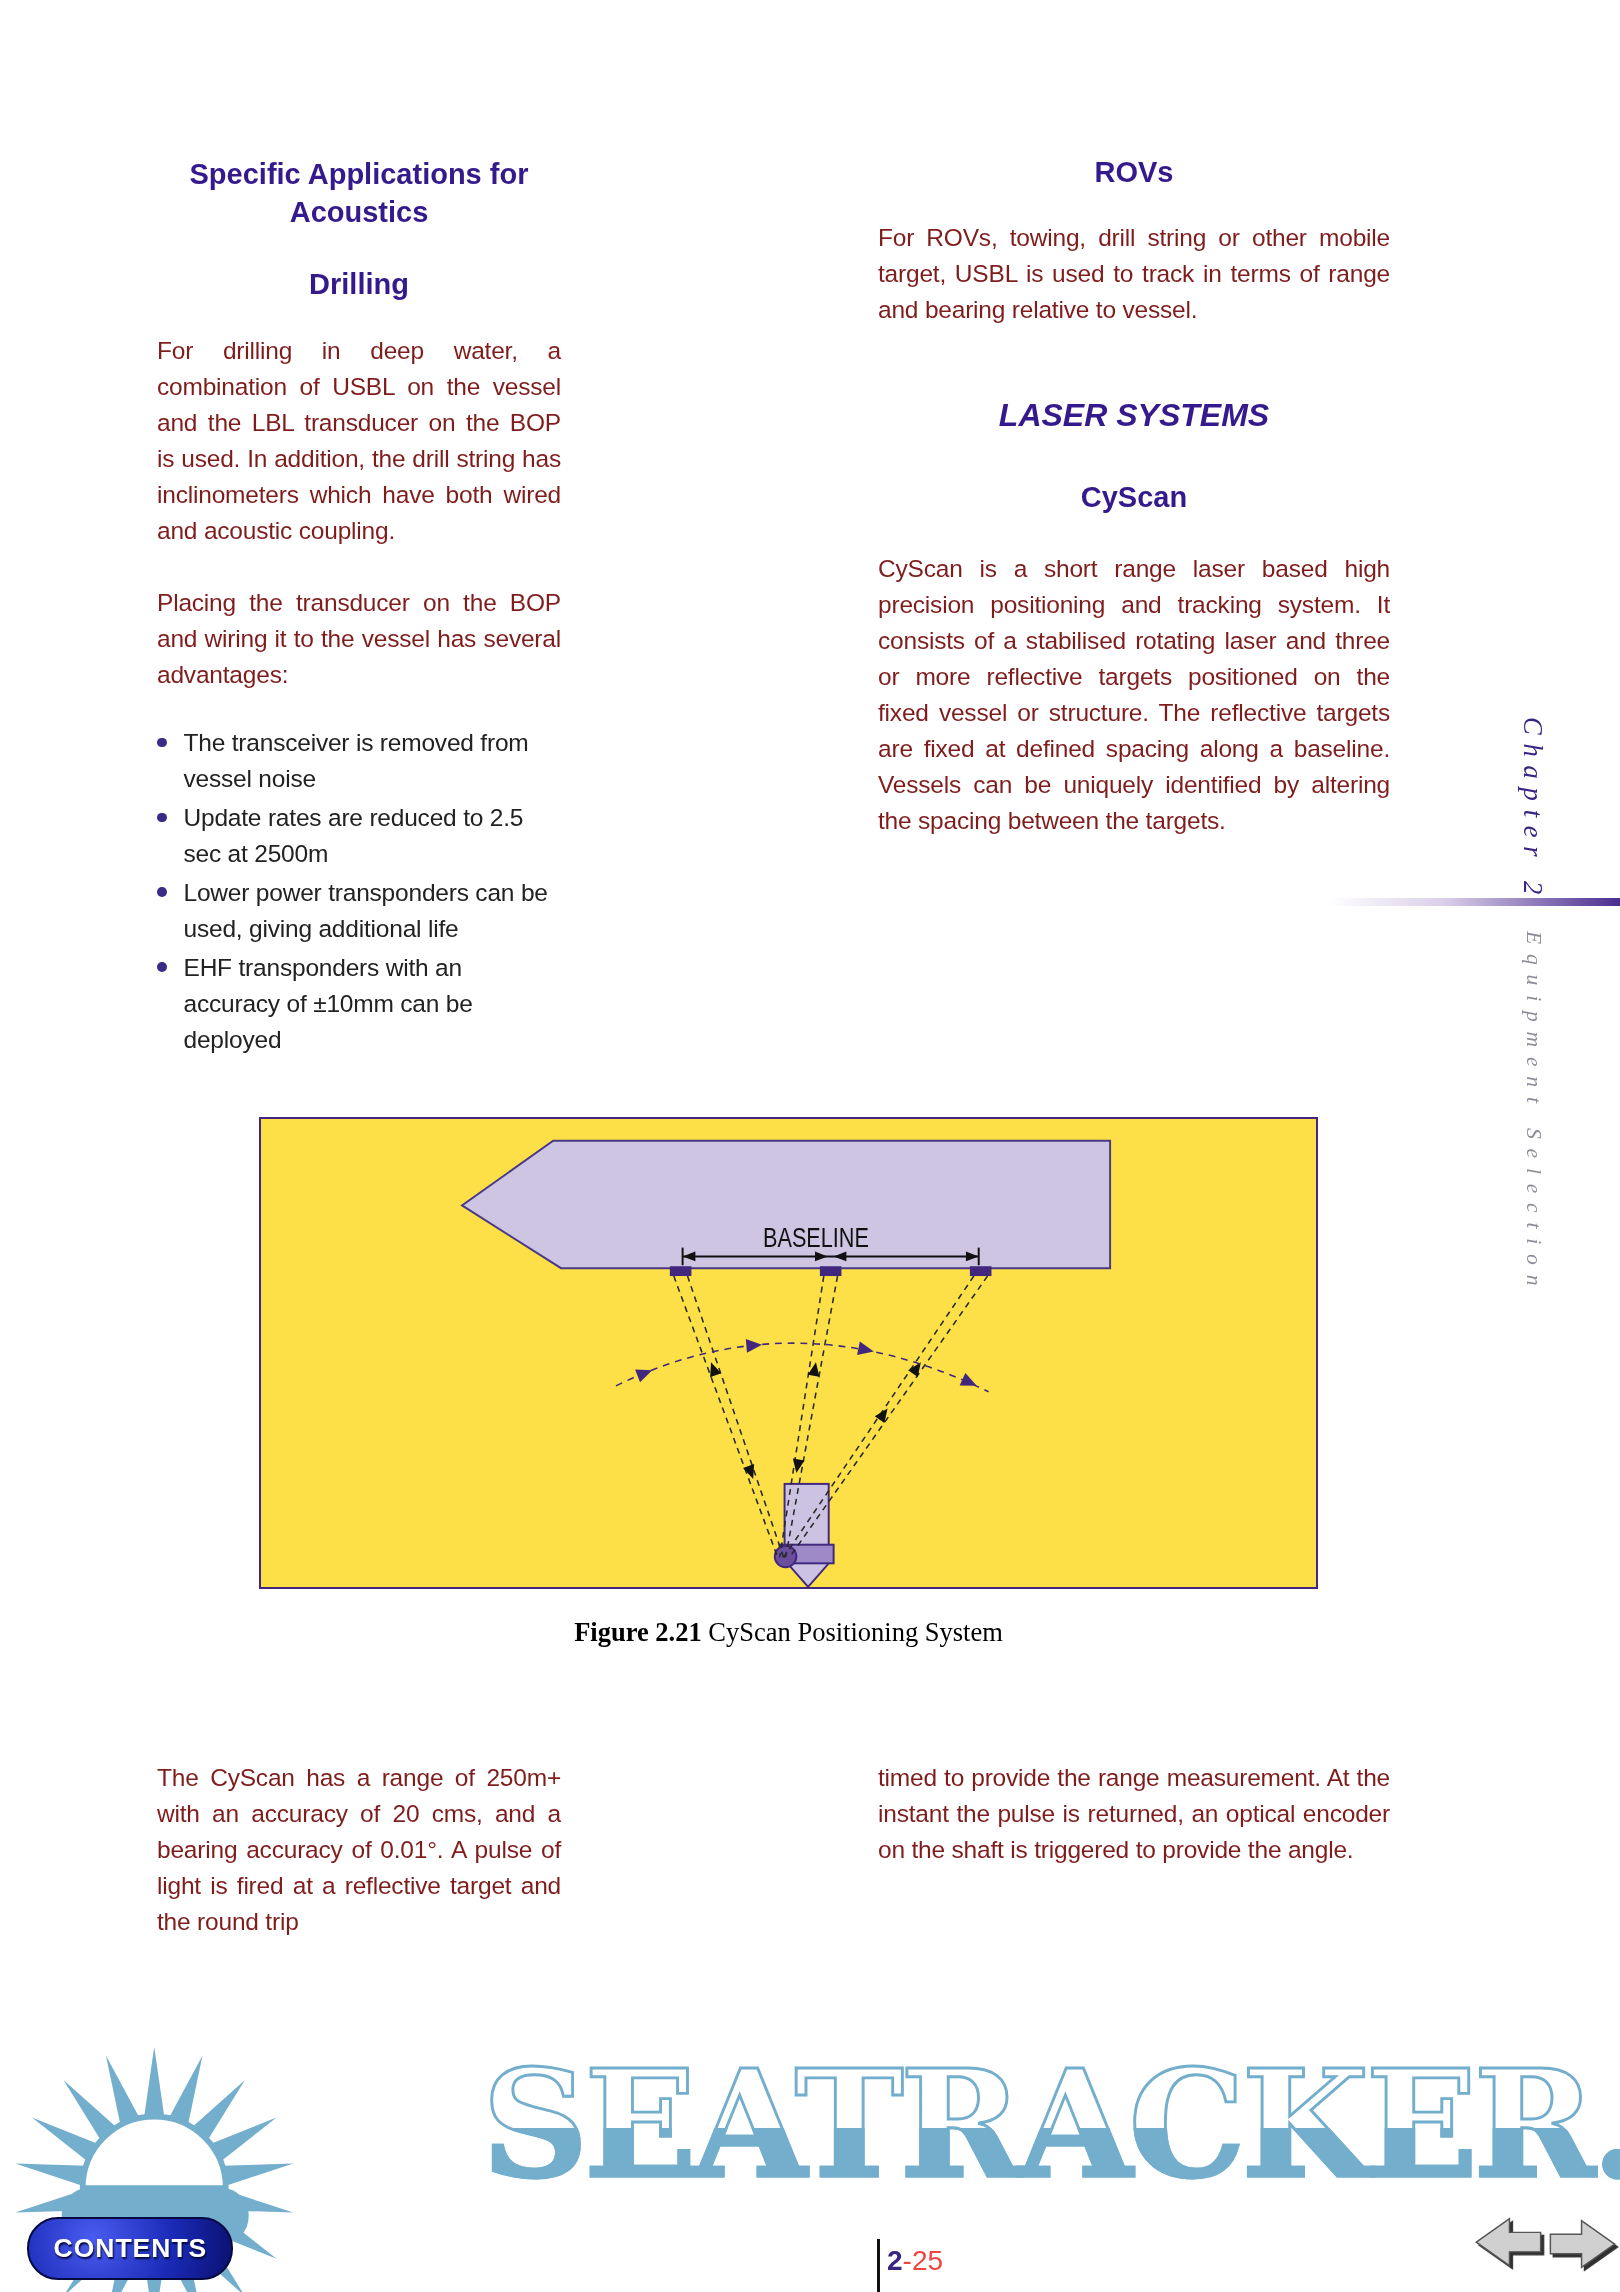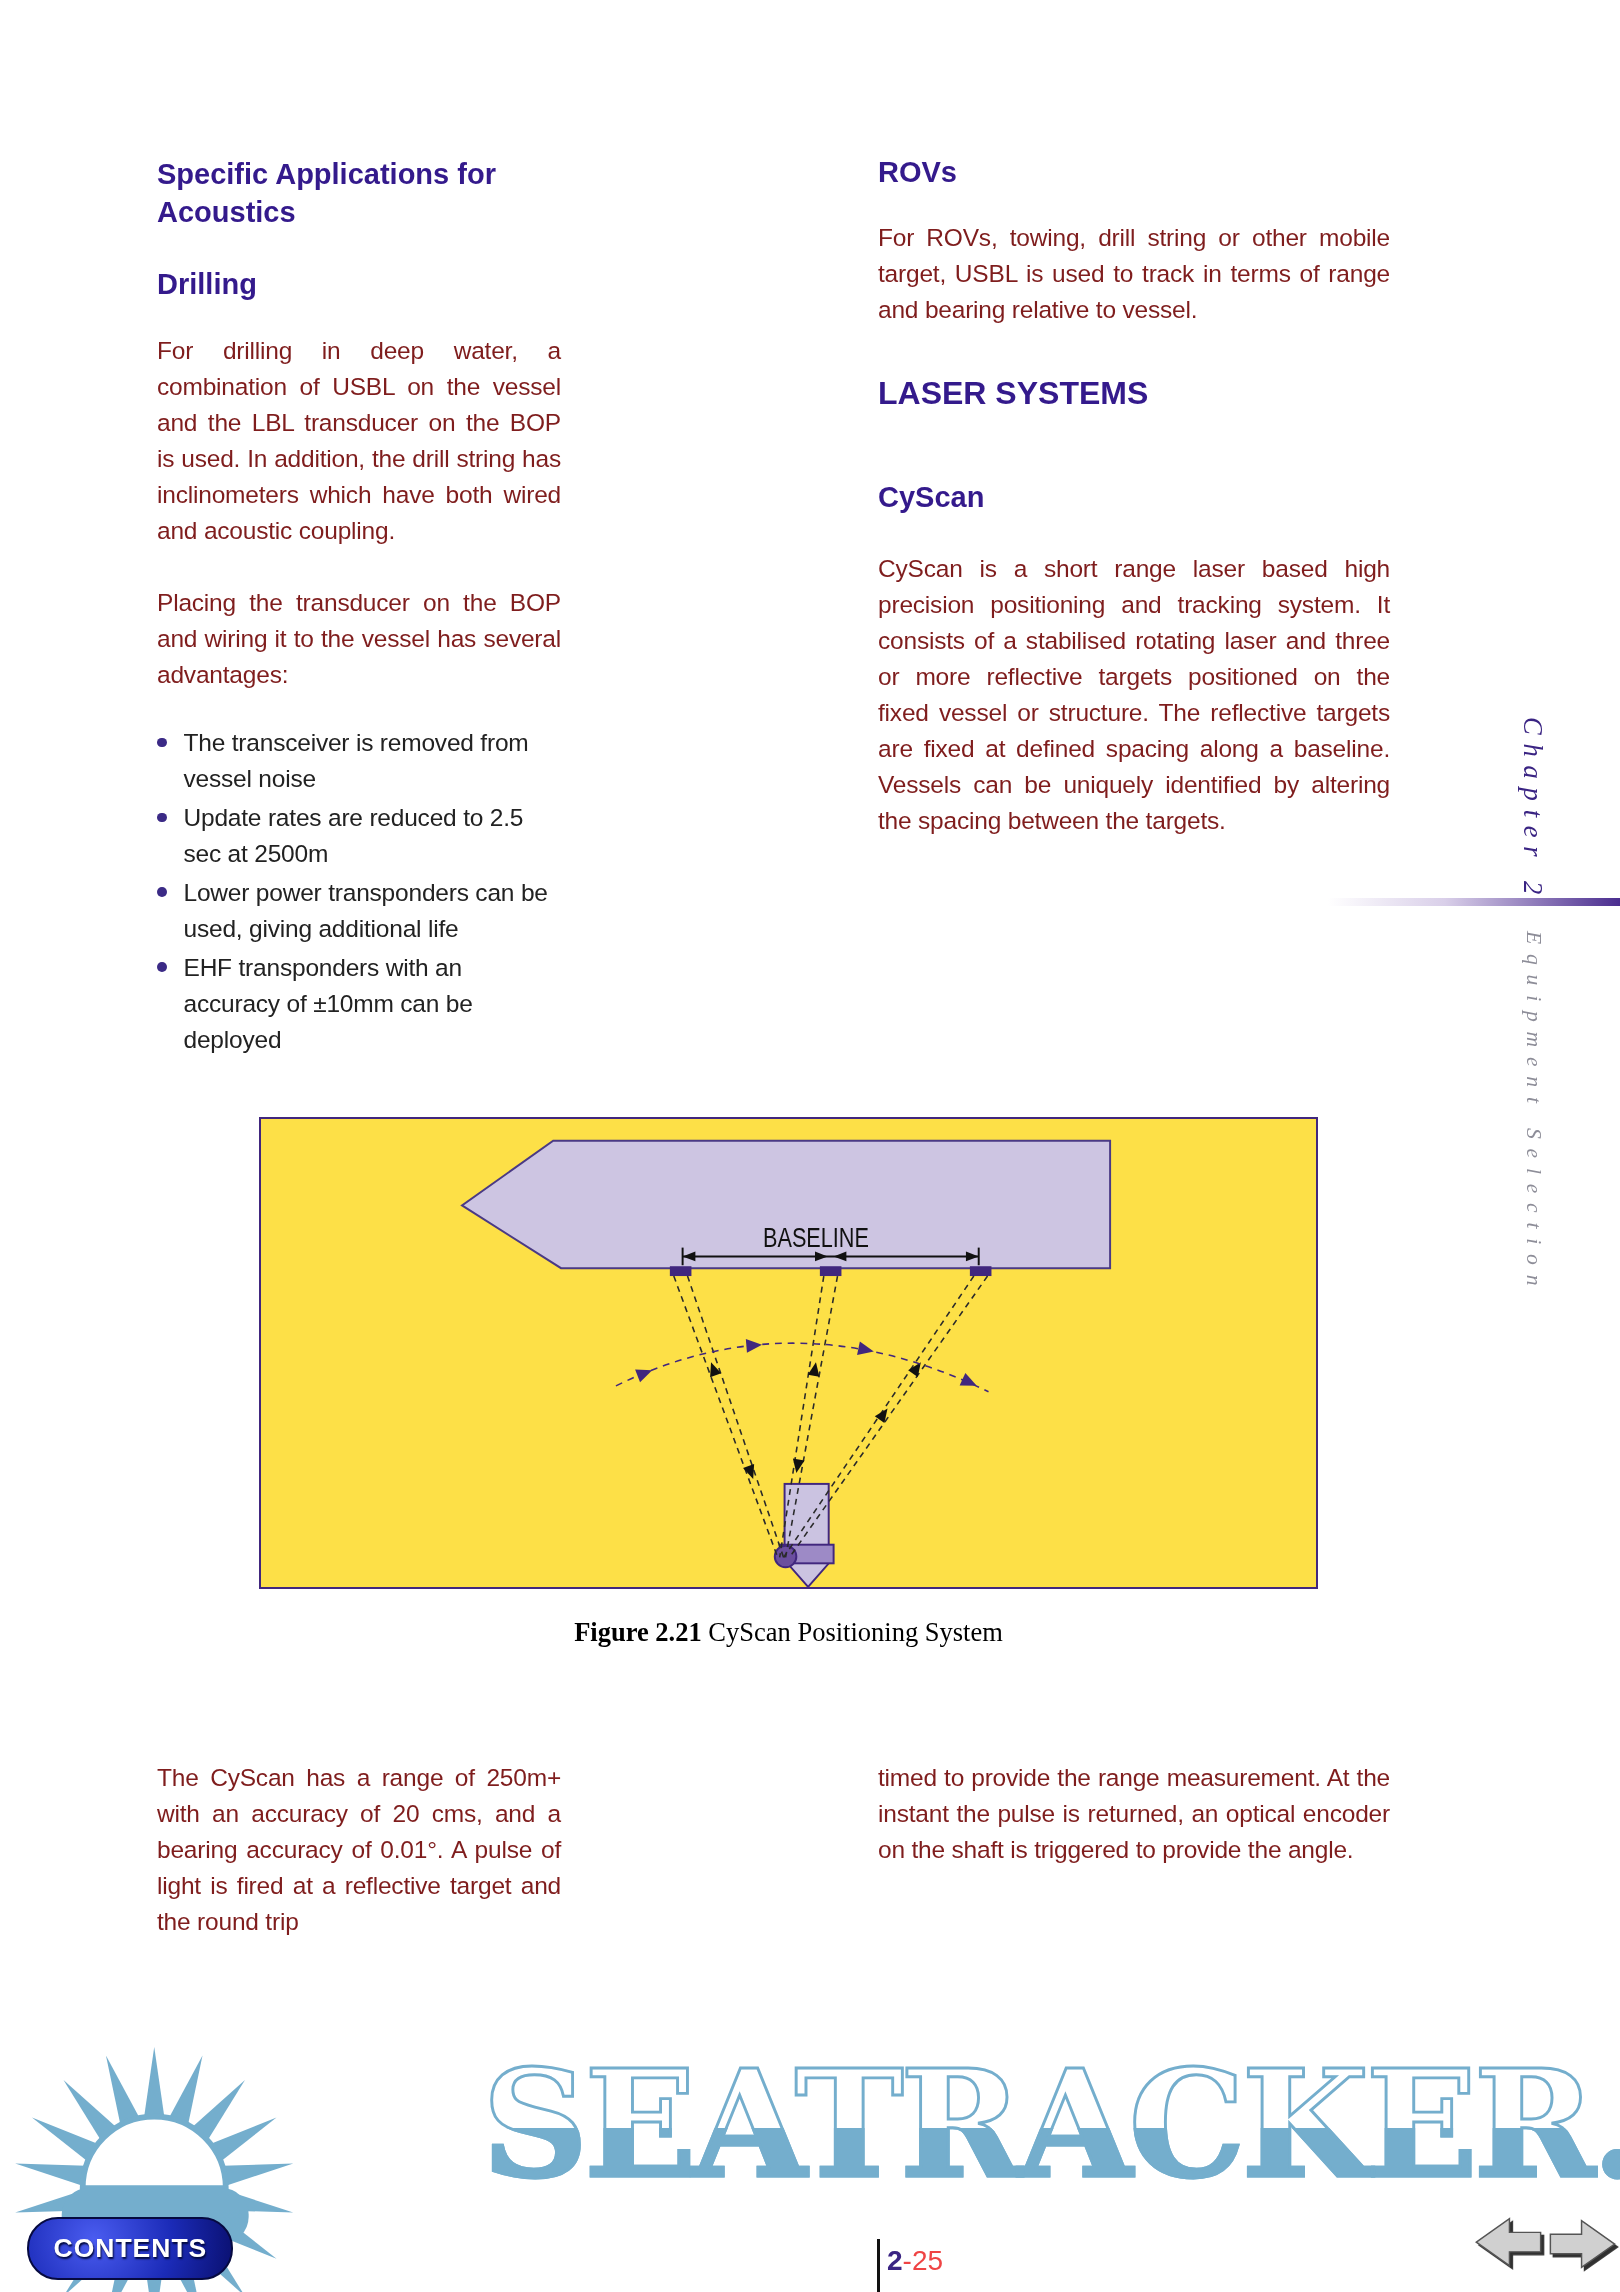--- a/index.html
+++ b/index.html
@@ -6,20 +6,21 @@
   #page{
     position:relative; width:1620px; height:2293px;
     background:#ffffff; overflow:hidden;
     font-family:"Liberation Sans", sans-serif; color:#222;
   }
   
   .abs{position:absolute;}
   .h-purple{
     color:#341a8c; font-weight:bold; font-size:29px; line-height:38px;
     letter-spacing:0px;
+    text-align:center;
   }
   .h-big{ font-size:32px; }
   .body-text{
     font-size:24.5px; line-height:36px; letter-spacing:-0.2px;
     text-align:justify; color:#7f1d1d;
   }
   .col-left{ left:157px; width:404px; }
   .col-right{ left:838px; width:512px;margin-left:40px; }
 
   .bullet-item{ display:flex; gap:16.7px; margin-bottom:2.9px; }
@@ -115,21 +116,21 @@
     <div class="bullet-item">
       <span class="bullet-dot"></span>
       <span class="bullet-text">EHF transponders with an accuracy of ±10mm can be deployed</span>
     </div>
   </div>
 
   <div class="abs col-right h-purple" style="top:153px;">ROVs</div>
 
   <div class="abs col-right body-text" style="top:220px;">For ROVs, towing, drill string or other mobile target, USBL is used to track in terms of range and bearing relative to vessel.</div>
 
-  <div class="abs col-right h-purple h-big" style="top:374px;">LASER SYSTEMS</div>
+  <div class="abs col-right h-purple h-big" style="top:396px;font-style:italic;">LASER SYSTEMS</div>
 
   <div class="abs col-right h-purple" style="top:478px;">CyScan</div>
 
   <div class="abs col-right body-text" style="top:551px;">CyScan is a short range laser based high precision positioning and tracking system. It consists of a stabilised rotating laser and three or more reflective targets positioned on the fixed vessel or structure. The reflective targets are fixed at defined spacing along a baseline. Vessels can be uniquely identified by altering the spacing between the targets.</div>
 
   <div class="abs" id="figure-box">
     <svg width="1055" height="469" viewBox="0 0 1076 478">
 
       <polygon points="298,22 866,22 866,152 306,152 205,88" fill="#cdc5e2" stroke="#4a3a85" stroke-width="2"></polygon>
 

